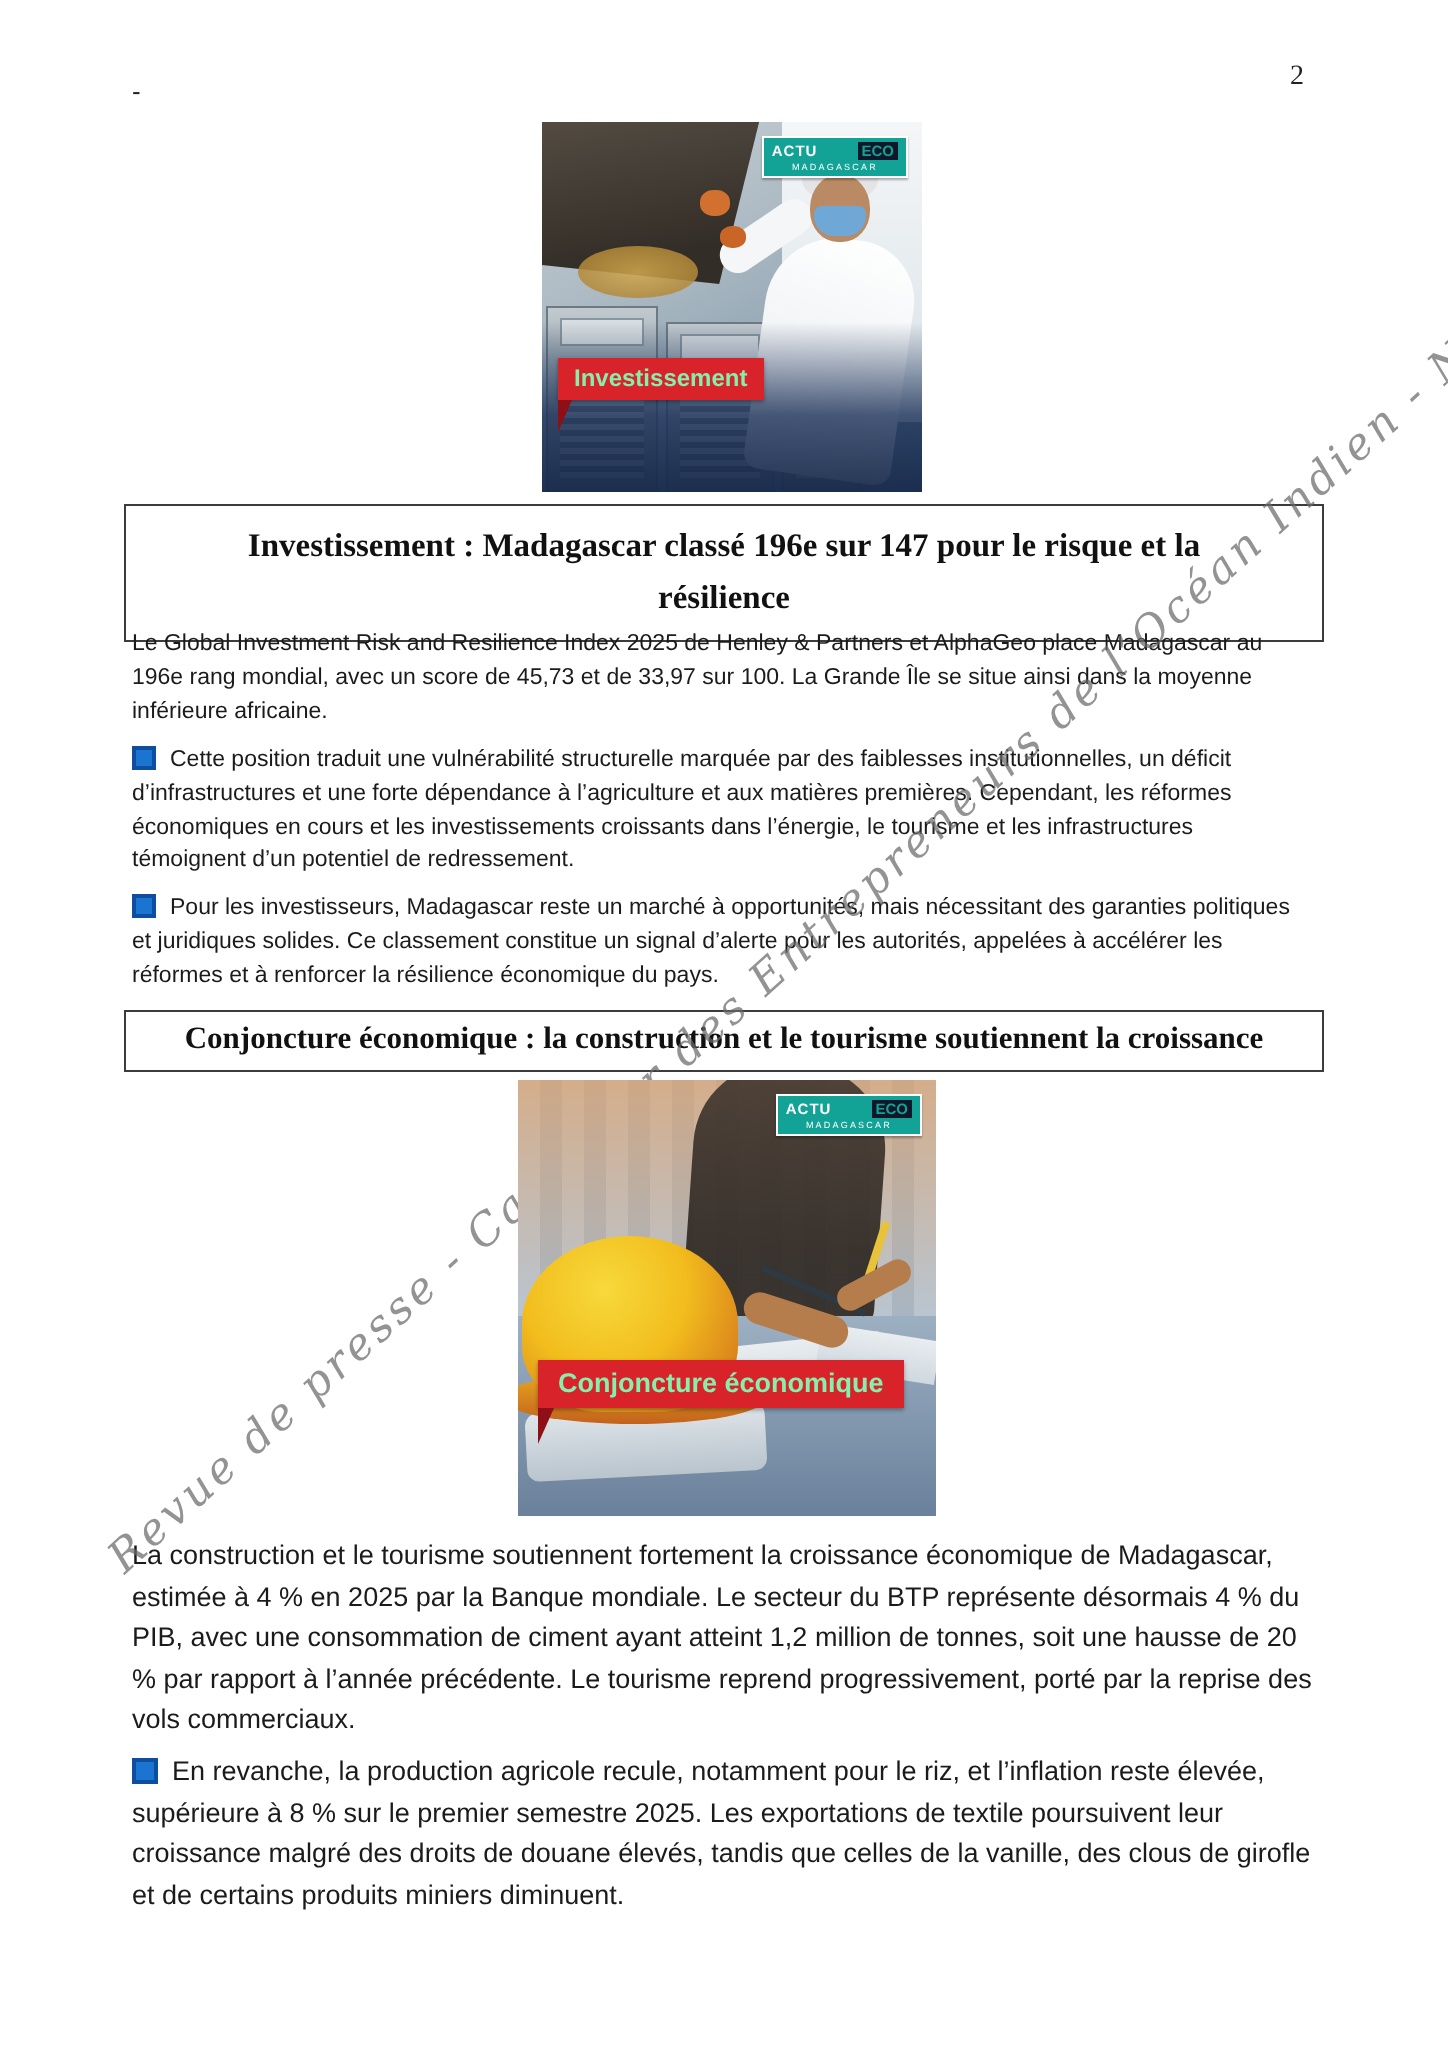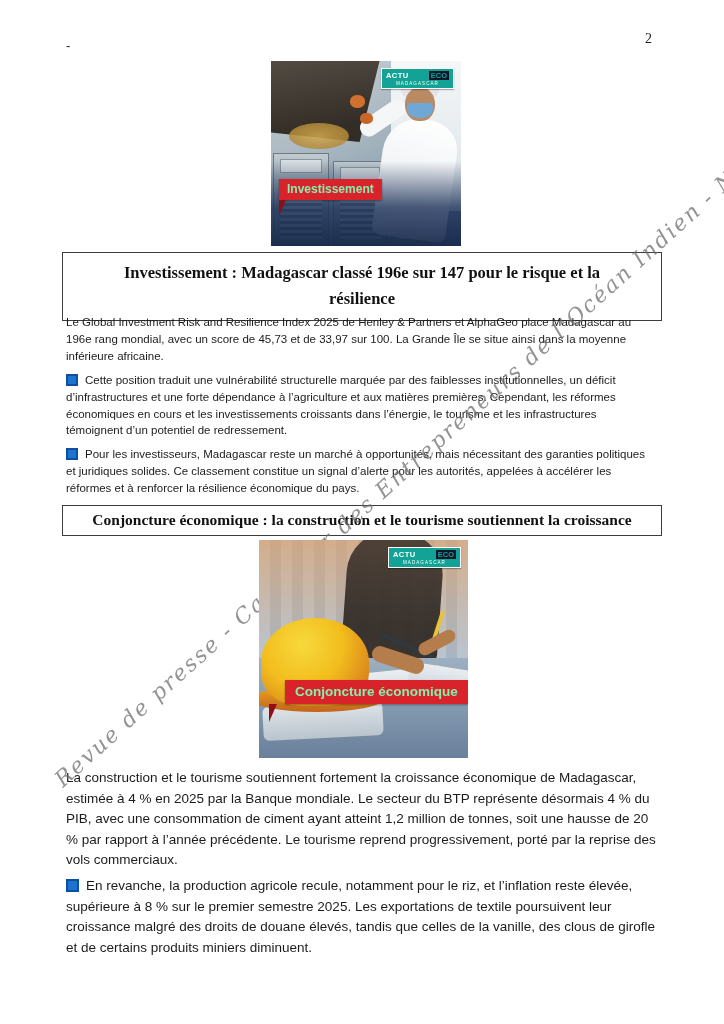--- a/index.html
+++ b/index.html
@@ -68,21 +68,21 @@
   .hat { left:2px; top:78px; width:108px; height:88px; border-radius:54% 54% 40% 40%;
     background:radial-gradient(circle at 38% 30%,#f7d93c 0%,#f2bd1d 45%,#dd8a1c 78%,#c96a1e 100%); }
   .hat-brim { left:-8px; top:146px; width:132px; height:26px; border-radius:50%;
     background:linear-gradient(180deg,#e8a81f,#c3621c); }
   .cloth { left:4px; top:164px; width:120px; height:34px; border-radius:6px; background:linear-gradient(180deg,#dfe5ea,#b9c4cd); transform:rotate(-3deg); }
 
   
   .banner { position:absolute; background:#d8232b; color:#86efac; font-weight:bold; line-height:1;
     box-shadow:0 1px 2px rgba(0,0,0,.35); }
   .banner1 { left:8px; bottom:46px; font-size:12px; padding:4px 8px 5px; }
-  .banner2 { left:26px; bottom:54px; font-size:13.5px; padding:5px 10px 6px; }
+  .banner2 { left:10px; bottom:54px; font-size:13.5px; padding:5px 10px 6px; }
   .fold { position:absolute; width:0; height:0; border-style:solid; }
   .fold1 { left:8px; bottom:30px; border-width:16px 7px 0 0; border-color:#8e1016 transparent transparent transparent; }
   .fold2 { left:10px; bottom:36px; border-width:18px 8px 0 0; border-color:#8e1016 transparent transparent transparent; }
   .caption { position:absolute; color:#e8eef5; }
   .caption1 { left:20px; bottom:12px; width:150px; font-size:9.5px; line-height:1.35; text-shadow:0 1px 1px rgba(0,0,0,.5); }
   .caption2 { left:22px; bottom:14px; width:170px; font-size:10.5px; line-height:1.35; color:#eef2f6;
     text-shadow:0 1px 1px rgba(0,0,0,.45); }
   .logo { position:absolute; top:7px; right:7px; background:#12a396; border:1px solid #ffffff;
     padding:2px 4px 2px; text-align:center; box-shadow:0 1px 1px rgba(0,0,0,.3); }
   .logo-row { display:flex; align-items:center; gap:20px; justify-content:center; }

